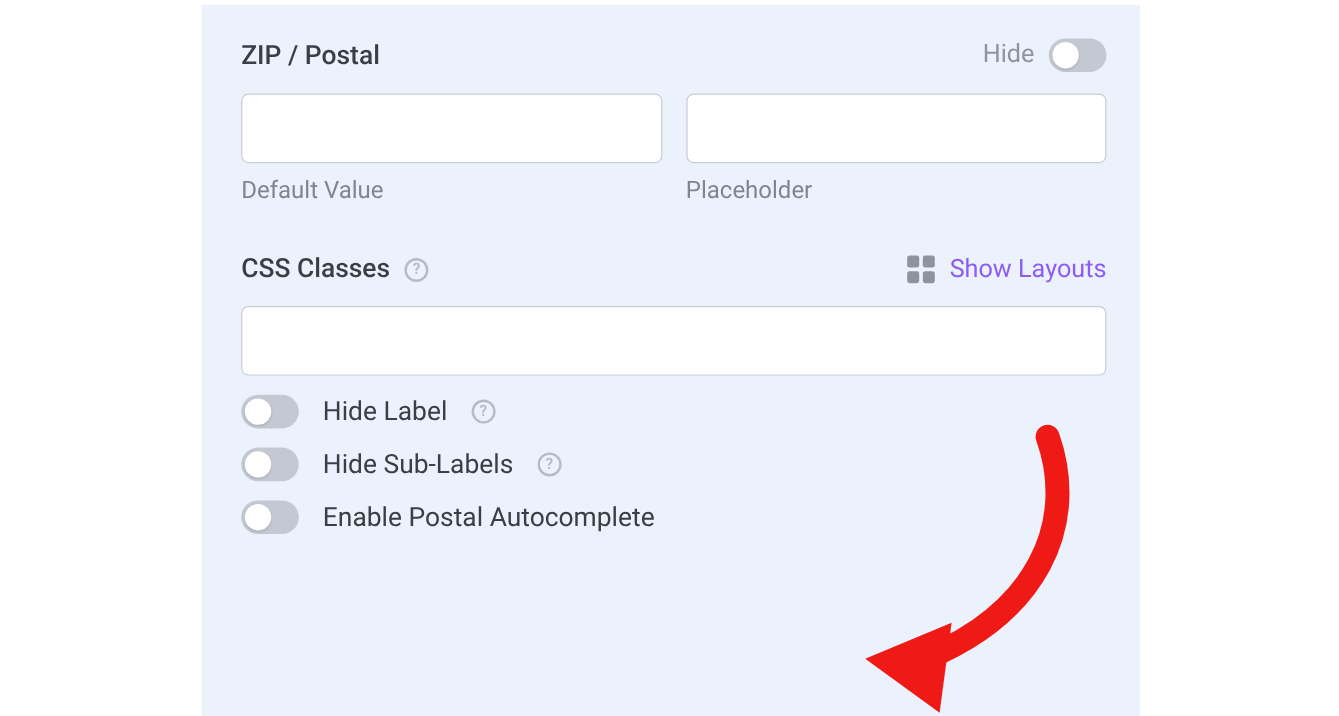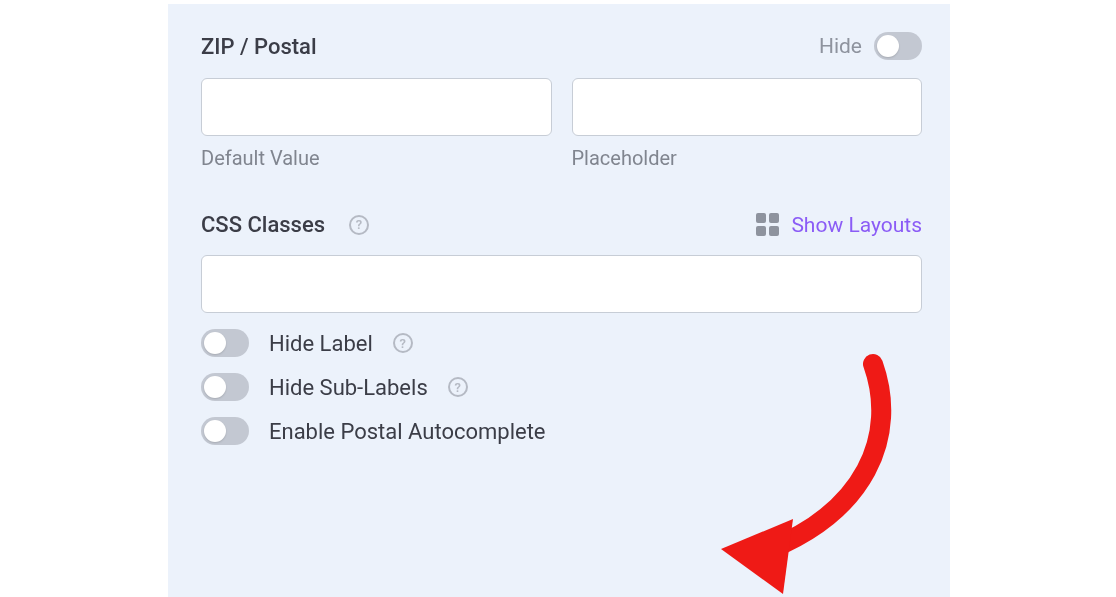--- a/index.html
+++ b/index.html
@@ -84,21 +84,21 @@
     }
     .css-row {
       display: flex;
       justify-content: space-between;
       align-items: center;
       margin-top: 42px;
     }
     .css-left {
       display: flex;
       align-items: center;
-      gap: 24px;
+      gap: 12px;
     }
     .help-icon {
       width: 20px;
       height: 20px;
       border: 2px solid #b5bac4;
       border-radius: 50%;
       display: inline-flex;
       align-items: center;
       justify-content: center;
       font-size: 13px;

